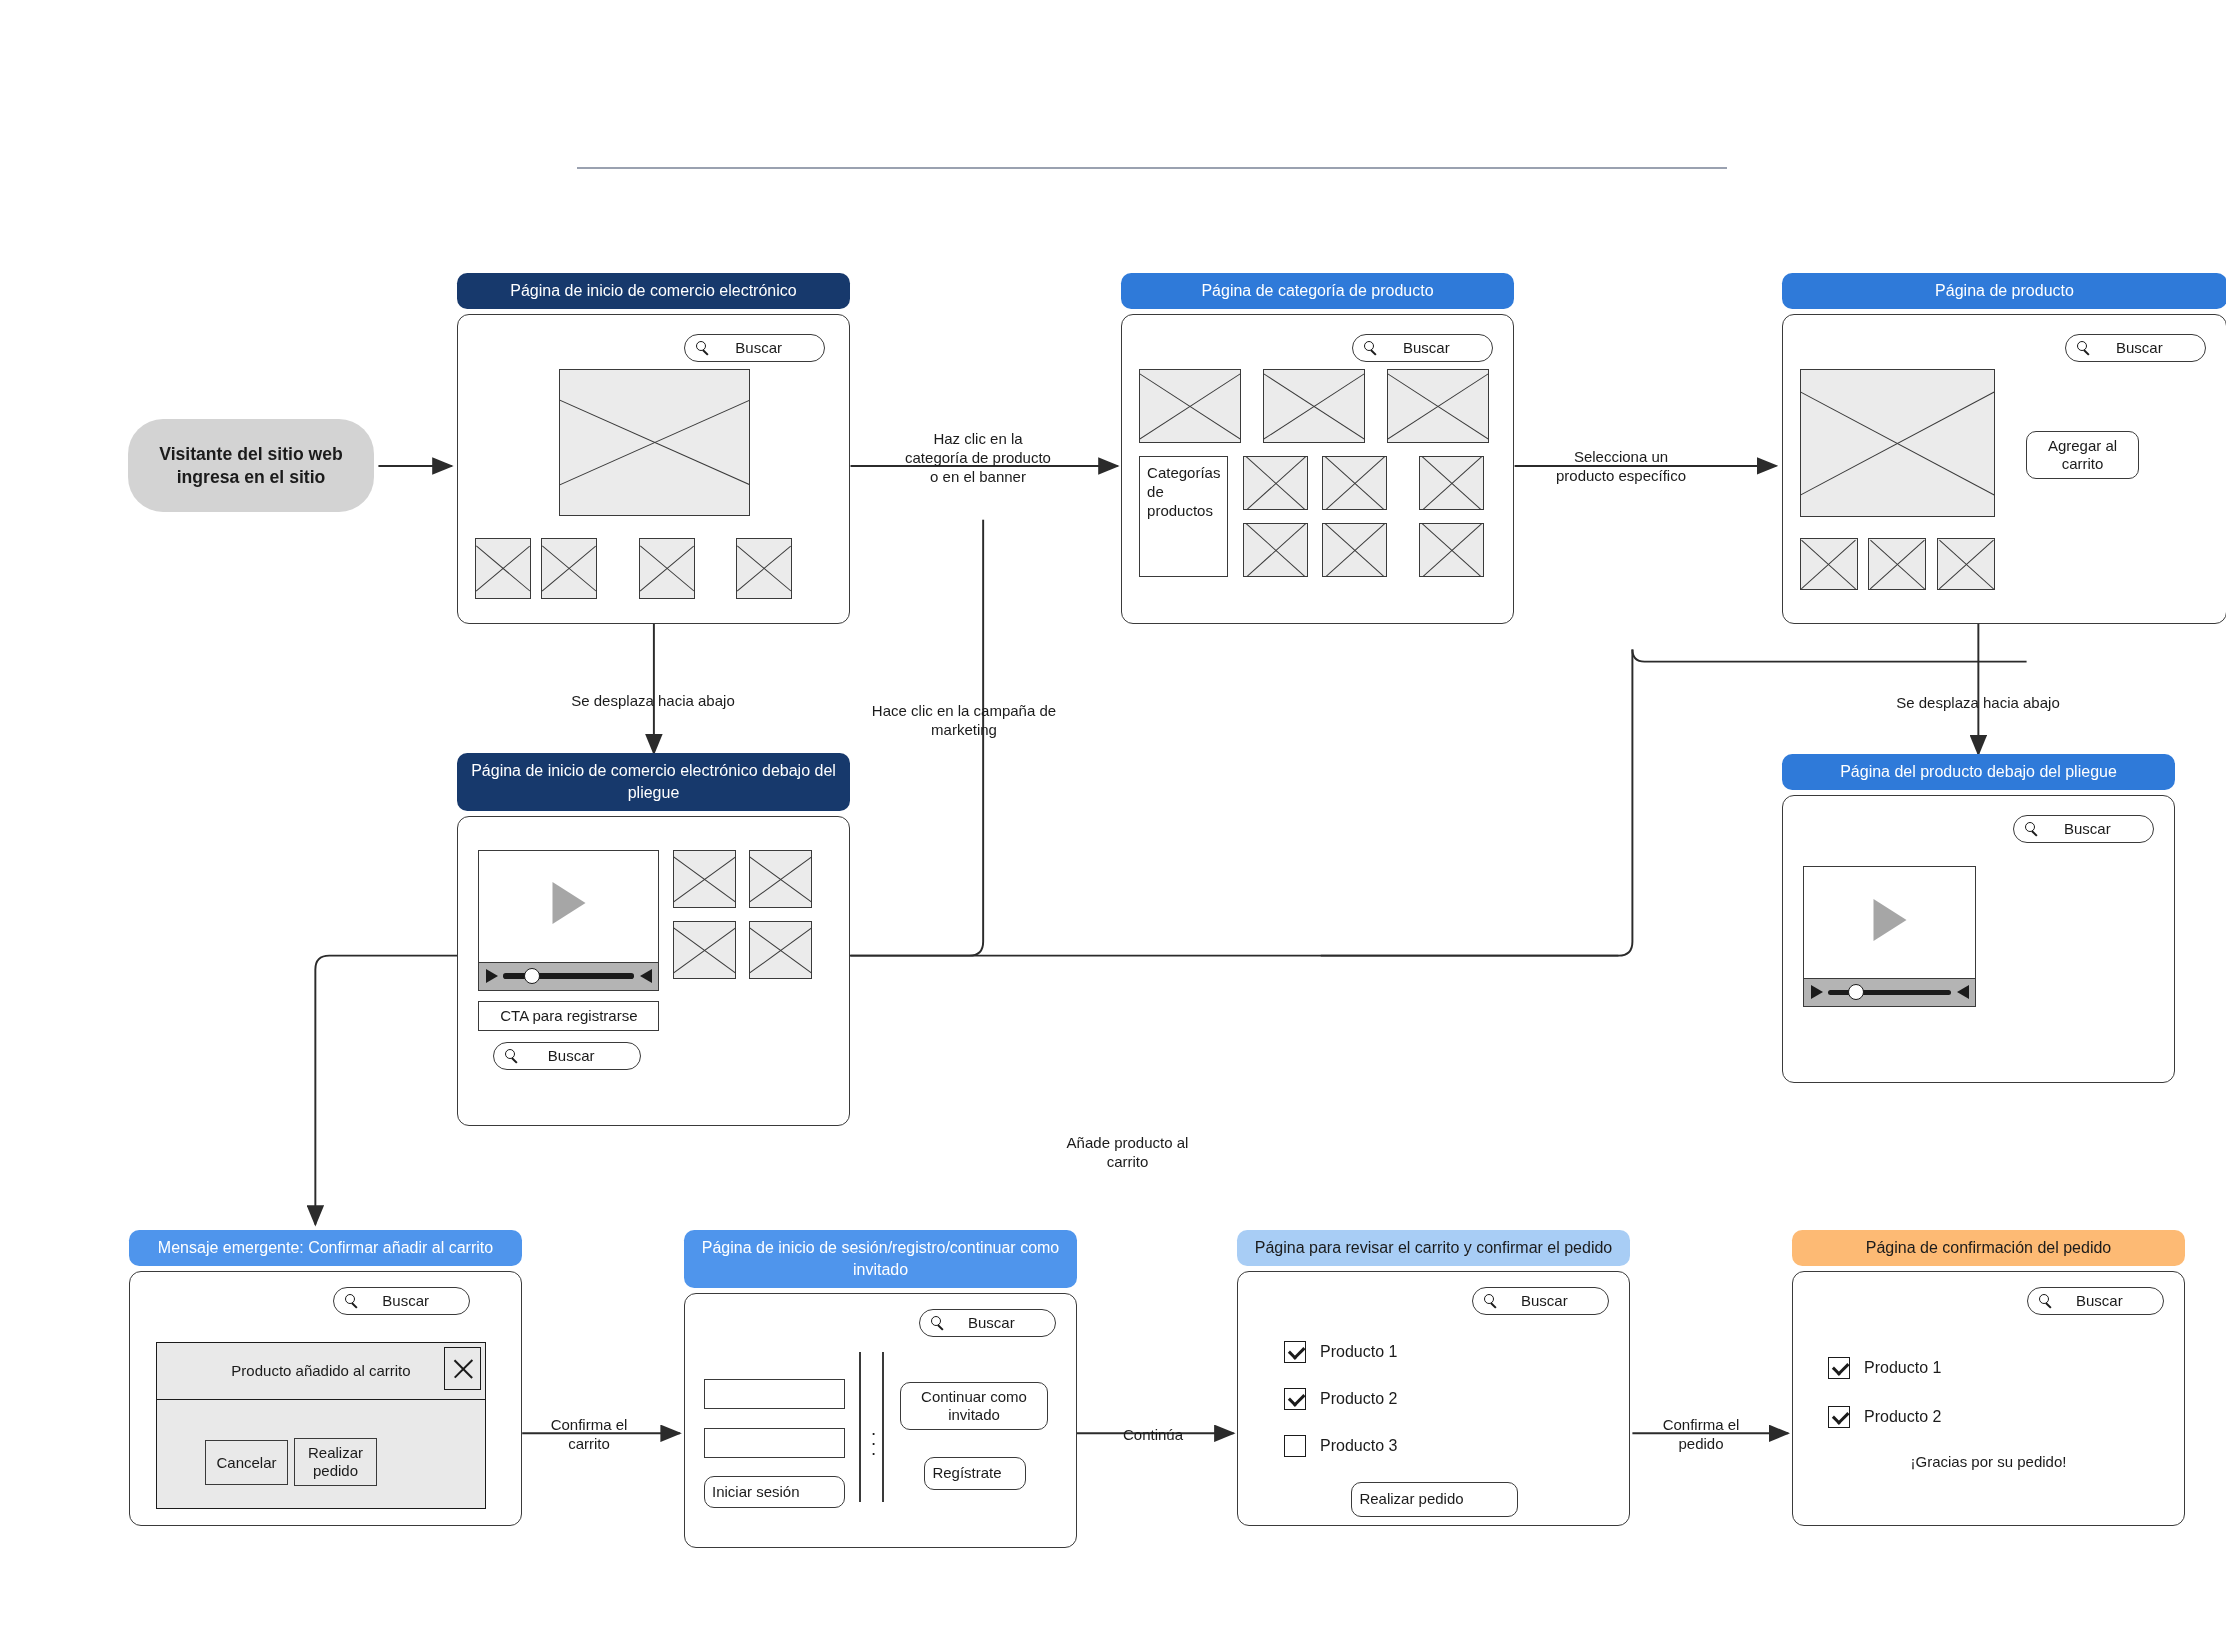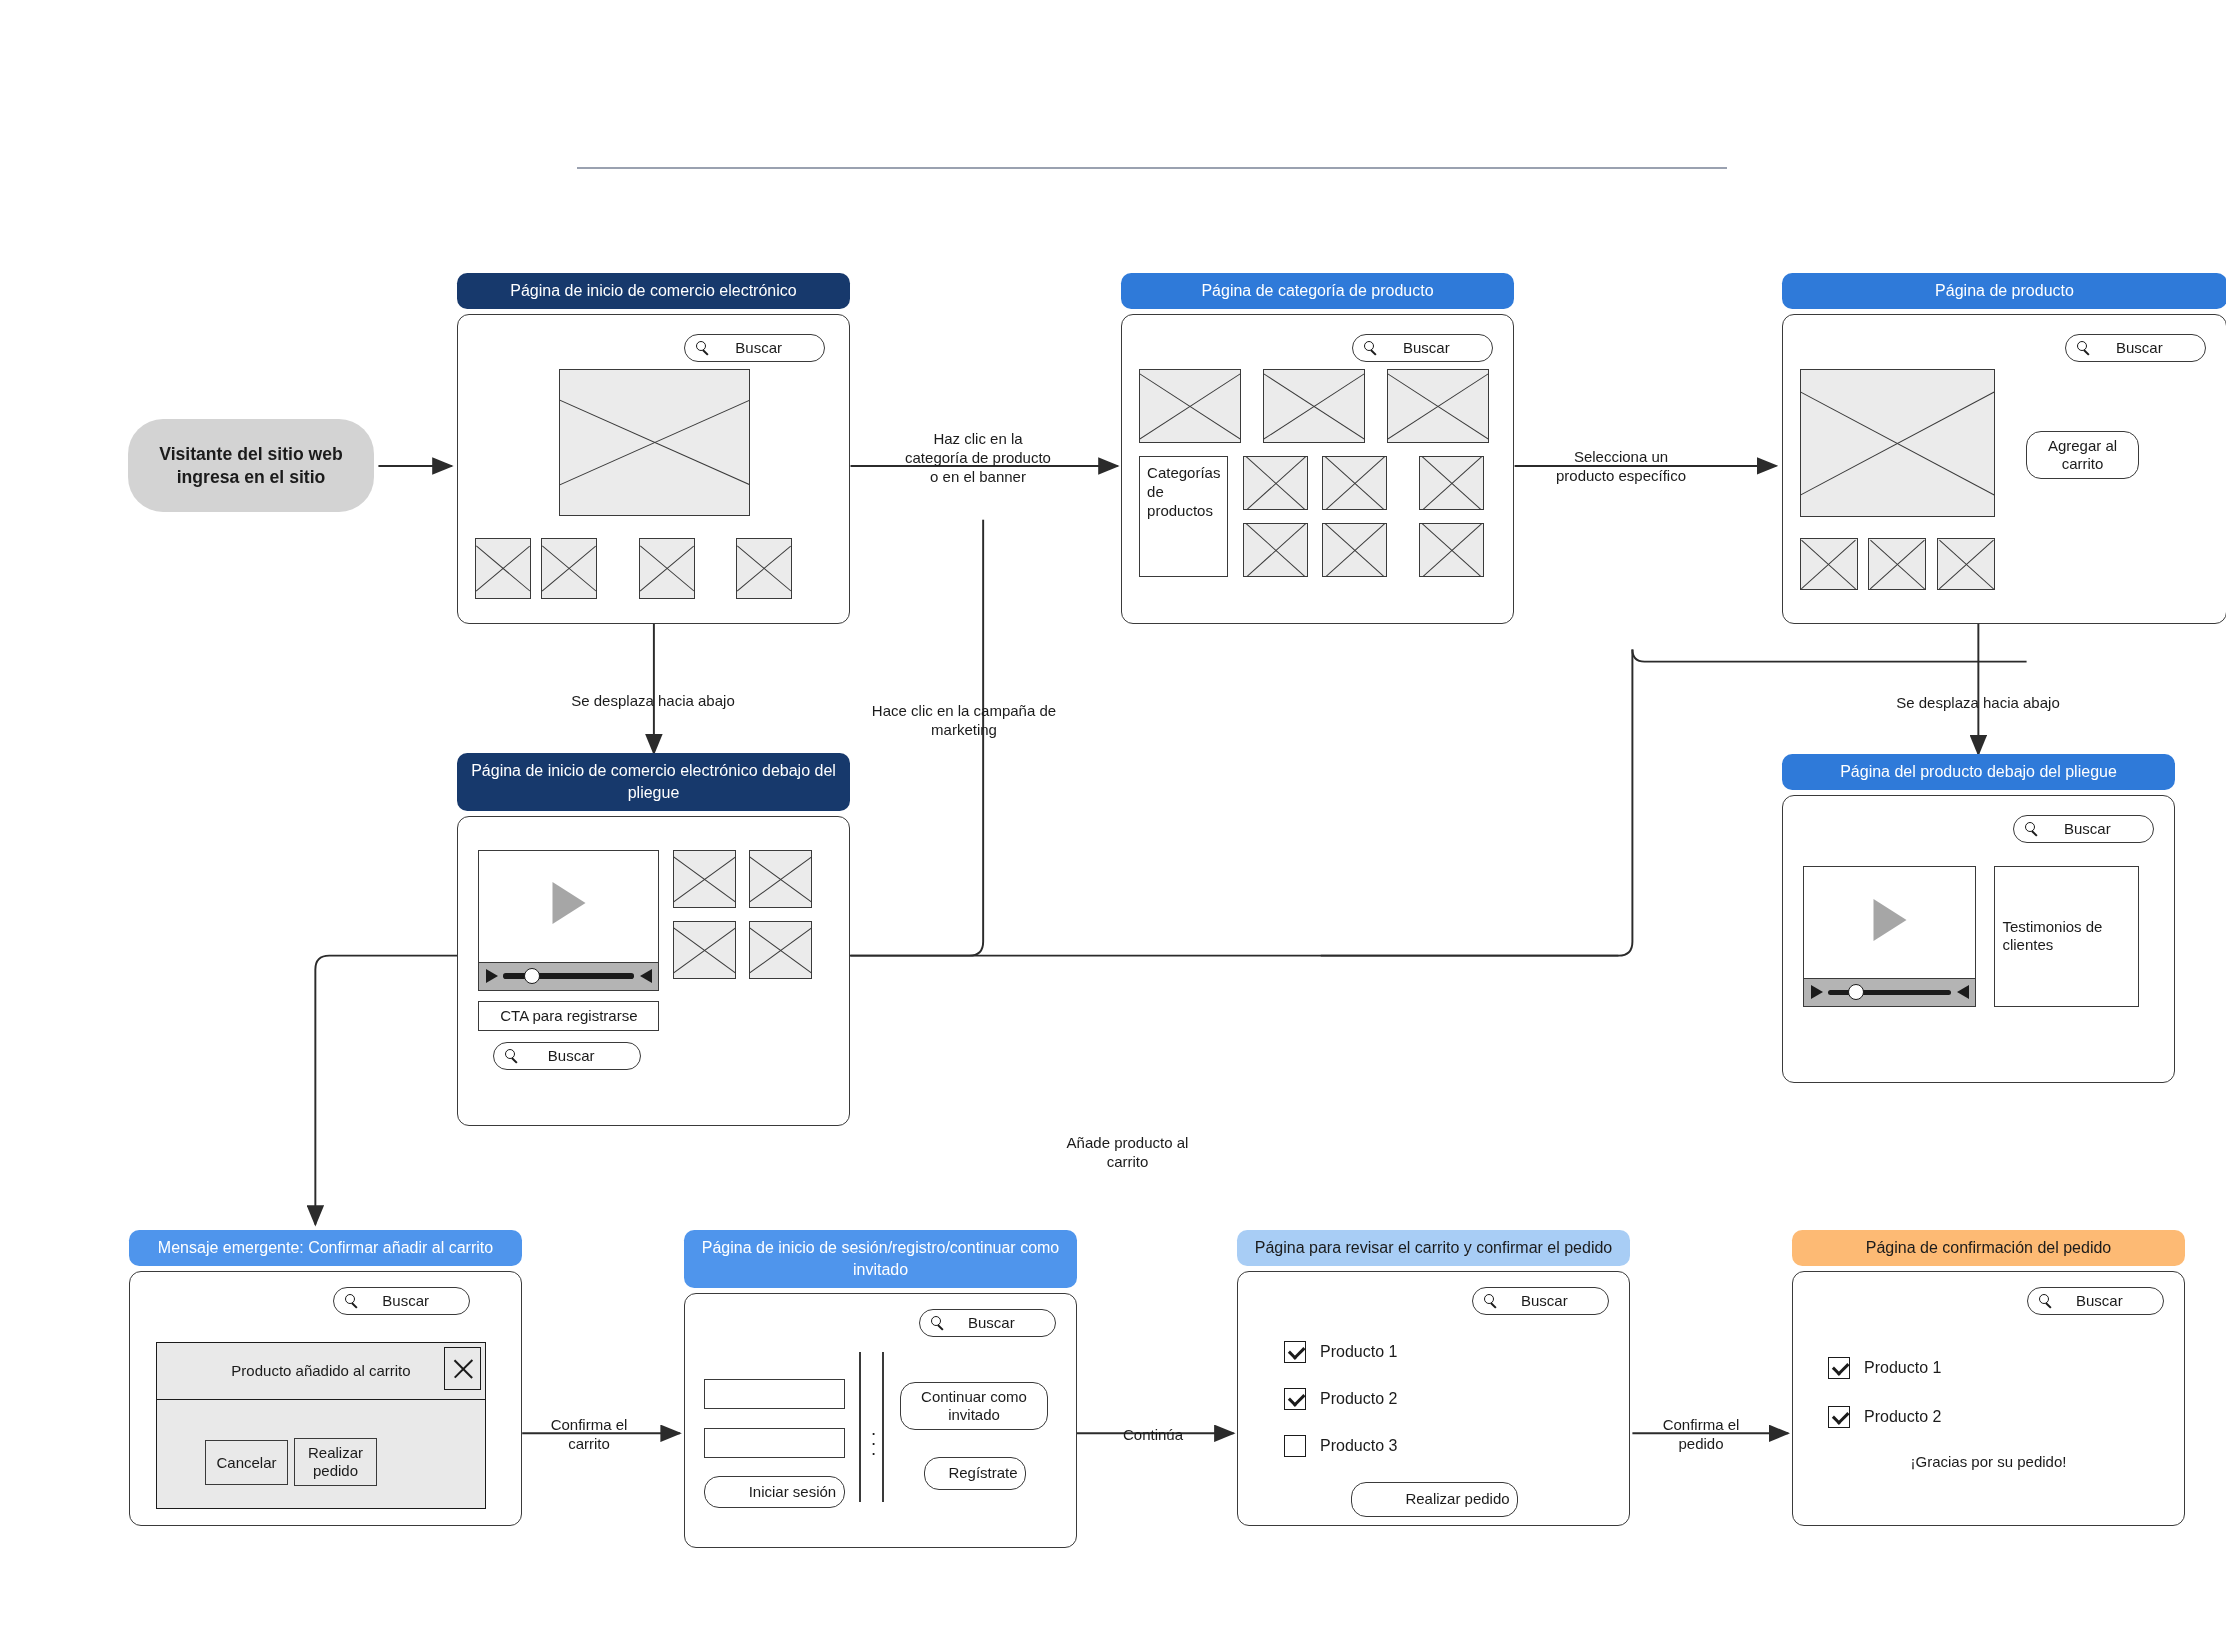--- a/index.html
+++ b/index.html
@@ -48,21 +48,21 @@
         border-top:1.5px solid #3a3a3a;display:flex;align-items:center;padding:0 6.5px;gap:5.6px;box-sizing:border-box;}
   .tri-r{width:0;height:0;border-left:12px solid #1b1b1b;border-top:7.4px solid transparent;border-bottom:7.4px solid transparent;}
   .tri-l{width:0;height:0;border-right:12px solid #1b1b1b;border-top:7.4px solid transparent;border-bottom:7.4px solid transparent;}
   .track{flex:1;height:5.6px;background:#1b1b1b;border-radius:2.8px;position:relative;}
   .knob{position:absolute;left:22%;top:50%;transform:translate(-50%,-50%);
         width:14px;height:14px;border-radius:50%;background:#fff;border:1.9px solid #1b1b1b;}
 
   .boxbtn{position:absolute;box-sizing:border-box;border:1.5px solid #3a3a3a;background:#fff;
           display:flex;align-items:center;justify-content:center;font-size:15px;}
   .pillbtn{position:absolute;box-sizing:border-box;border:1.5px solid #3a3a3a;background:#fff;
-           border-radius:15px;display:flex;align-items:center;justify-content:flex-end;
+           border-radius:10px;display:flex;align-items:center;justify-content:flex-start;
            text-align:center;font-size:15px;line-height:1.2;padding:1.9px 7.4px;}
   .plainbox{position:absolute;box-sizing:border-box;border:1.5px solid #3a3a3a;background:#fff;}
   .labelbox{position:absolute;box-sizing:border-box;border:1.5px solid #3a3a3a;background:#fff;
             font-size:15px;line-height:1.25;padding:7.4px;}
   .vline{position:absolute;width:1.7px;background:#3a3a3a;}
   .dots{position:absolute;font-size:18.6px;line-height:.55;color:#1b1b1b;letter-spacing:0;text-align:center;}
 
   .cbrow{position:absolute;display:flex;align-items:center;gap:14px;font-size:16px;}
   .cb{width:22px;height:22px;border:1.9px solid #1b1b1b;box-sizing:border-box;position:relative;background:#fff;}
   .cb.on:after{content:"";position:absolute;left:3.7px;top:3.7px;width:12px;height:6.5px;
@@ -220,23 +220,20 @@
       <div class="video" style="left:20.4px;top:70px;width:173px;height:141px;">
         <div class="play"></div>
         <div class="vbar">
           <div class="tri-r"></div>
           <div class="track">
               <div class="knob"></div>
             </div>
           <div class="tri-l"></div>
         </div>
       </div>
-      <div class="labelbox" style="left:211px;top:70px;width:145px;height:141px;display:flex;align-items:center;">
-        <span>Testimonios de clientes</span>
-      </div>
     </div>
   </div>
 
   <div class="node" style="left:129px;top:1230px;width:393px;">
     <div class="hdr blue-mid">Mensaje emergente: Confirmar añadir al carrito</div>
     <div class="body" style="height:255px;">
       <div class="search" style="right:51px;top:15px;width:137px;">
         <span class="mag"></span>
         <span class="lbl">Buscar</span>
       </div>

